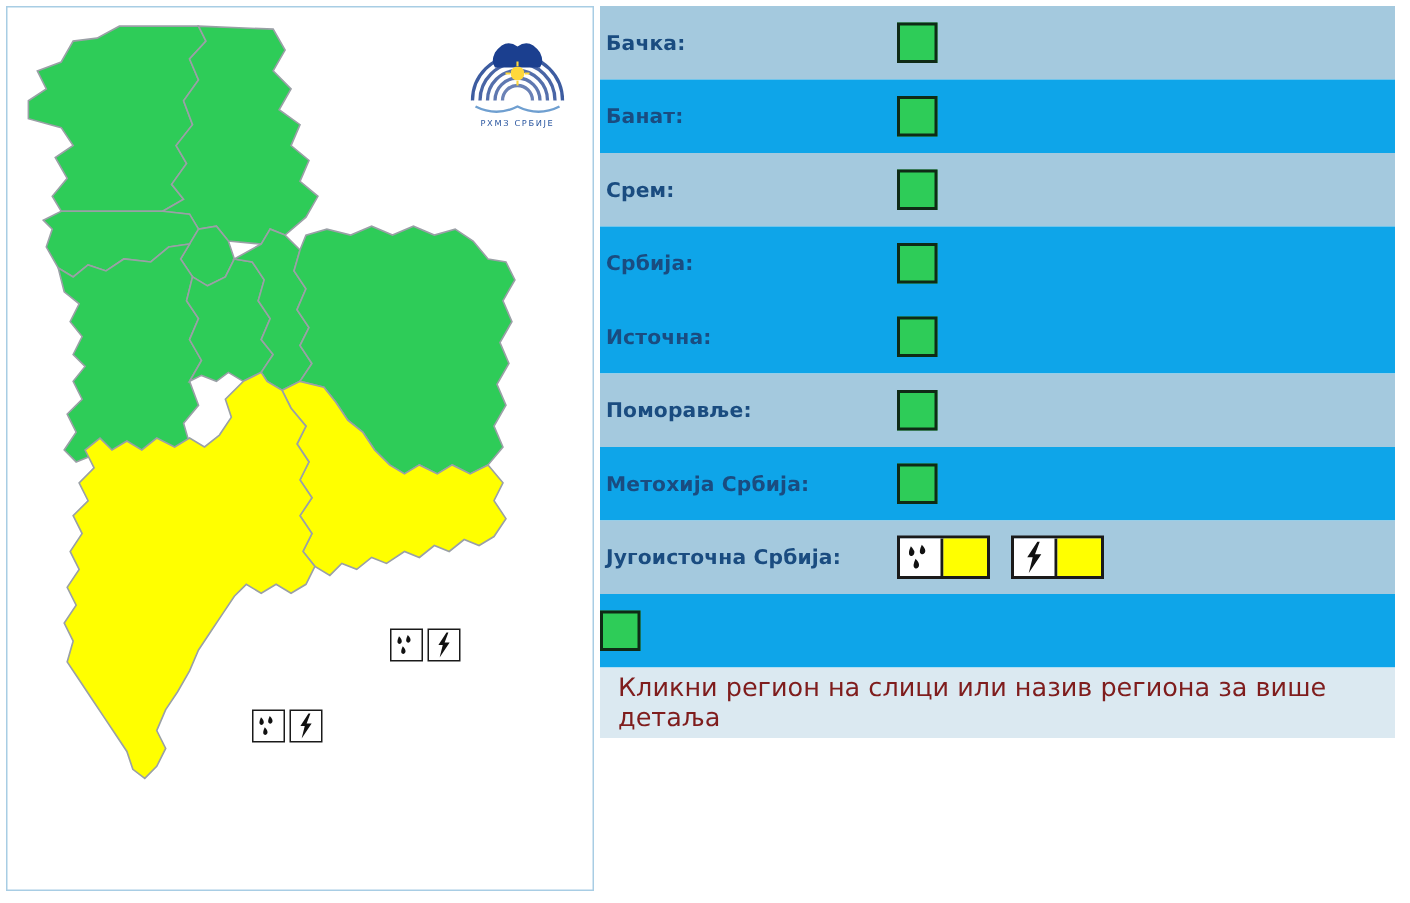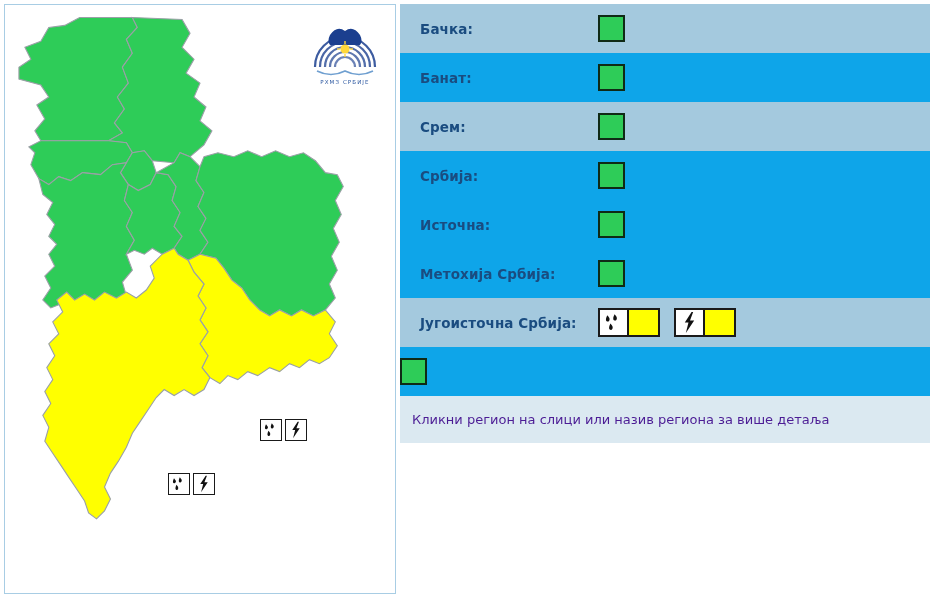--- a/index.html
+++ b/index.html
@@ -51,21 +51,21 @@
   .region-row{
     height:49px;
     display:flex;align-items:center;
     box-sizing:border-box;
   }
   .region-row.dark{background:#a4c9de;}
   .region-row.light{background:#0ea5e9;}
 
   .region-label{
     width:198px;
-    padding-left:20px;
+    padding-left:4px;
     box-sizing:border-box;
     color:#1a4c80;
     font-size:13.5px;
     font-weight:bold;
     white-space:nowrap;
     letter-spacing:.1px;
   }
 
   .region-status{
     display:flex;align-items:center;gap:14px;
@@ -97,22 +97,22 @@
     background:#ffff00;
     box-sizing:border-box;
   }
 
   .footer-note{
     height:47px;
     background:#dbe9f1;
     display:flex;align-items:center;
     padding-left:12px;
     box-sizing:border-box;
-    color:#4c1d95;
-    font-size:13px;
+    color:#7f1d1d;
+    font-size:17px;
   }
 </style>
 </head>
 <body>
 
 <div class="page">
 
   <div class="map-panel">
 
     <svg class="map-svg" viewBox="0 0 392 590">
@@ -250,20 +250,26 @@
           <div class="region-status">
             <div class="green-box" style="background: rgb(46, 204, 88);"></div>
           </div>
         </div>
         <div class="region-row light">
           <div class="region-label">Источна:</div>
           <div class="region-status">
             <div class="green-box" style="background: rgb(46, 204, 88);"></div>
           </div>
         </div>
+        <div class="region-row dark">
+          <div class="region-label">Поморавље:</div>
+          <div class="region-status">
+            <div class="green-box" style="background: rgb(46, 204, 88);"></div>
+          </div>
+        </div>
         <div class="region-row light">
           <div class="region-label">Метохија Србија:</div>
           <div class="region-status">
             <div class="green-box" style="background: rgb(46, 204, 88);"></div>
           </div>
         </div>
         <div class="region-row dark">
           <div class="region-label">Југоисточна Србија:</div>
           <div class="region-status">
             <div class="warn">

